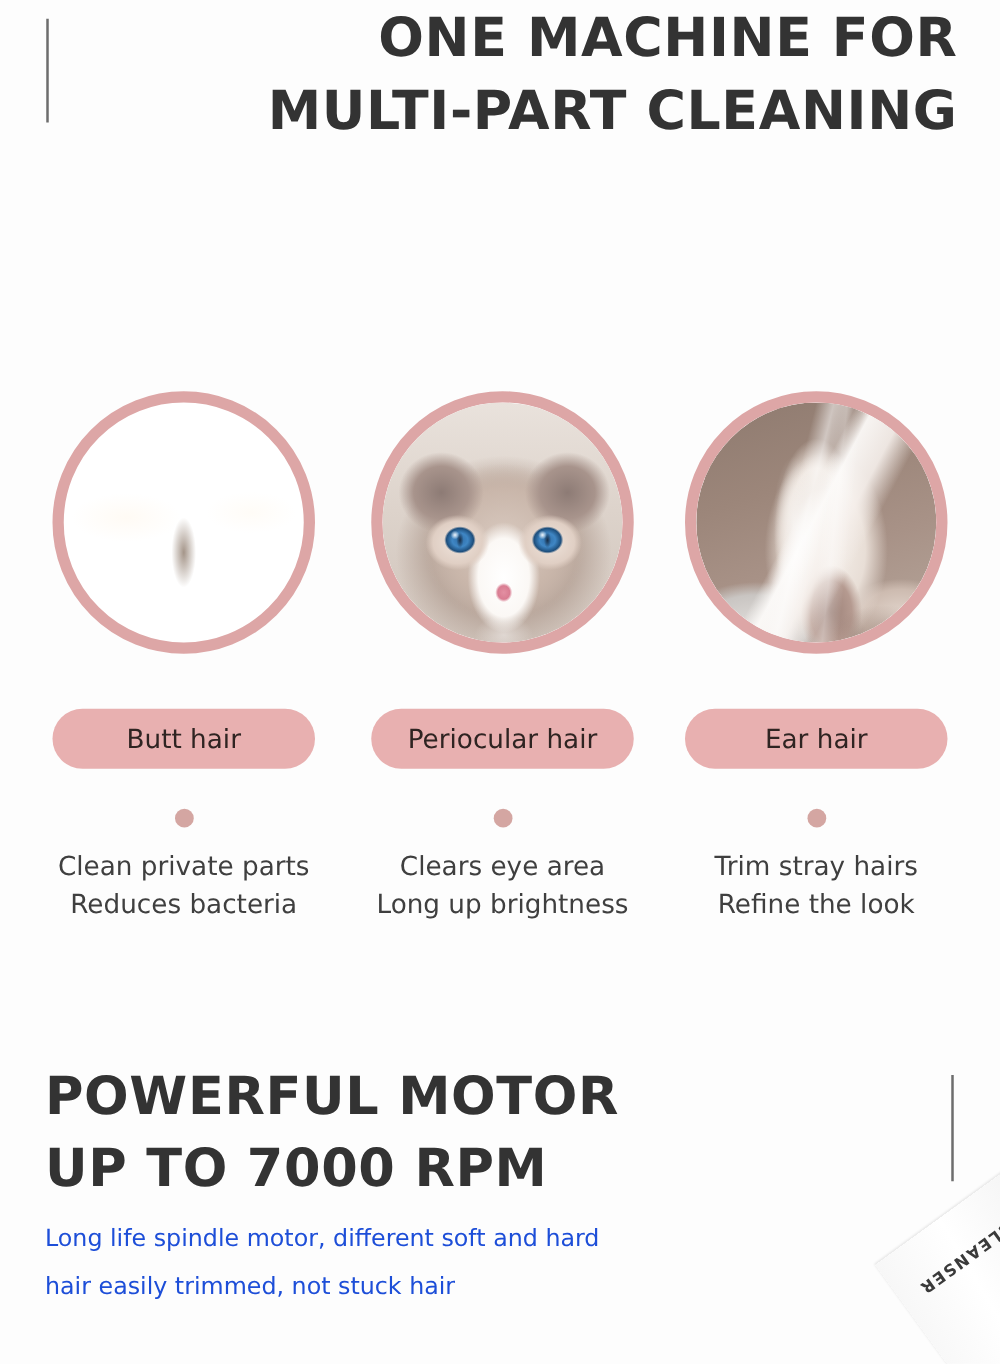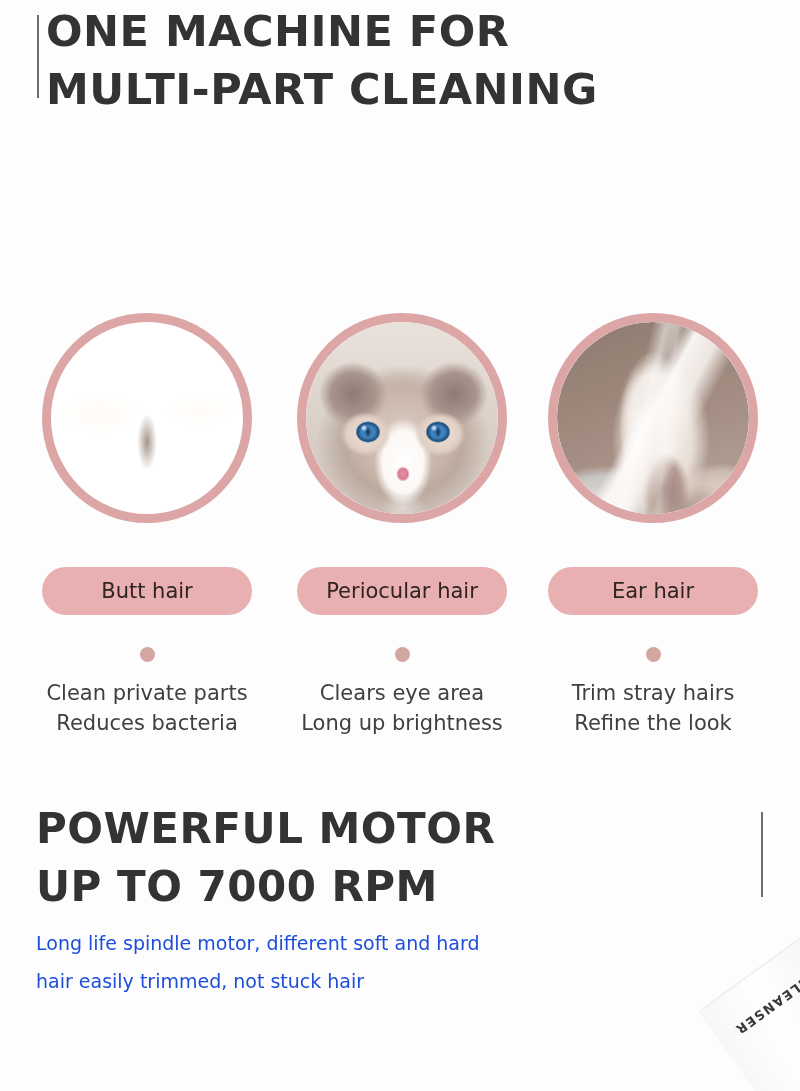--- a/index.html
+++ b/index.html
@@ -30,21 +30,21 @@
     top: 15px;
     width: 2px;
     height: 83px;
     background: #6d6d6d;
   }
   .headline-top {
     position: absolute;
     right: 34px;
     top: 2px;
     width: 720px;
-    text-align: left;
+    text-align: right;
     font-size: 43px;
     line-height: 58px;
     font-weight: bold;
     color: #333333;
     letter-spacing: 0.5px;
   }
   .headline-top .hl-line {
     display: block;
     white-space: nowrap;
   }
@@ -201,21 +201,21 @@
     line-height: 30px;
     color: #3f3f3f;
     text-align: center;
   }
   .caption .cap-line { display: block; white-space: nowrap; }
 
   
   .motor-block {
     position: absolute;
     left: 0;
-    top: 792px;
+    top: 840px;
     width: 800px;
     height: 251px;
   }
   .headline-bottom {
     position: absolute;
     left: 36px;
     top: 8px;
     width: 700px;
     text-align: left;
     font-size: 42px;

